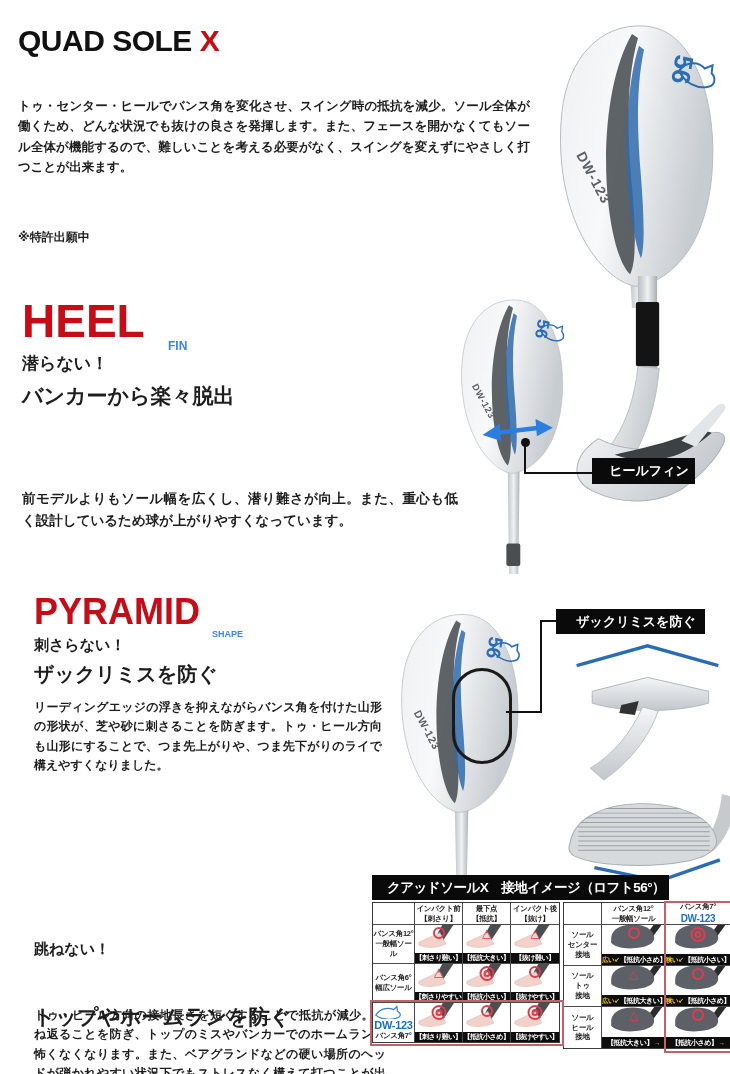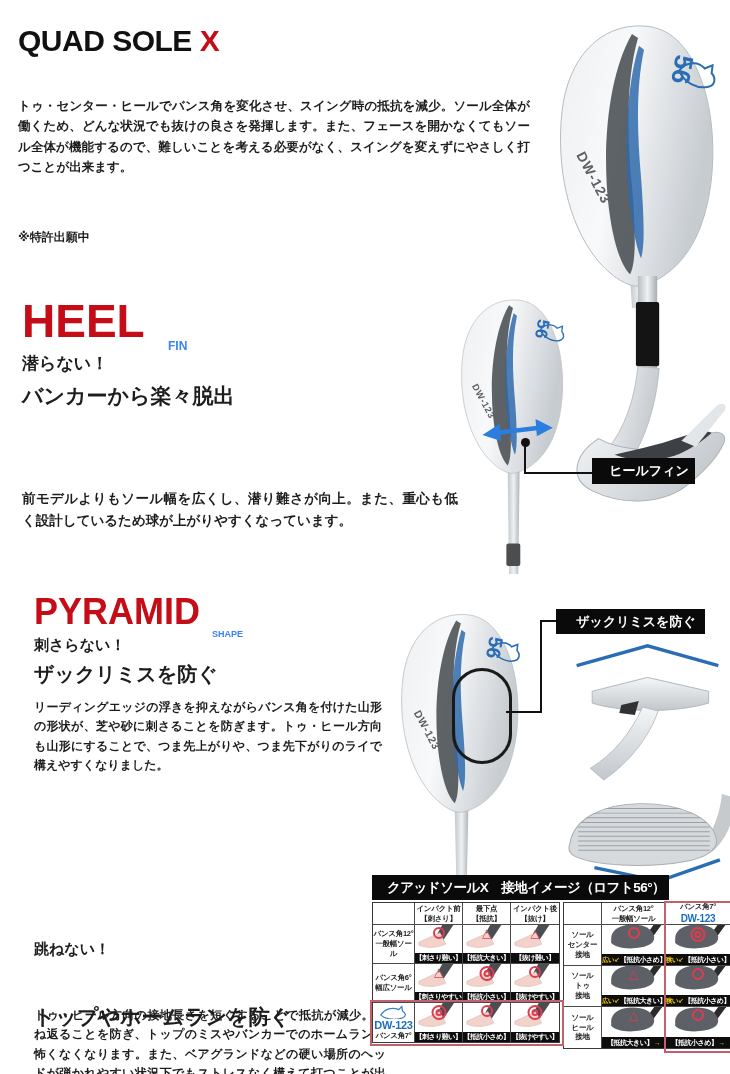--- a/index.html
+++ b/index.html
@@ -19,21 +19,21 @@
   
   .blackbox{background:#0a0a0a;color:#fff;font-weight:bold;display:flex;align-items:center;justify-content:center;padding-left:11px;}
   .line{background:#111;}
   .dot{width:9px;height:9px;border-radius:50%;background:#111;}
   .oval{border:3px solid #1a1a1a;border-radius:30px;background:transparent;}
   
   .tbl{position:absolute;display:grid;background:#fff;border:1px solid #3a3a3a;box-sizing:border-box;}
   .tbl .c{border-right:1px solid #4a4a4a;border-bottom:1px solid #4a4a4a;position:relative;box-sizing:border-box;background:#fff;overflow:hidden;}
   .tbl .lc{border-right:none;}
   .tbl .lr{border-bottom:none;}
-  .hc{display:flex;flex-direction:column;align-items:center;justify-content:center;
+  .hc{display:flex;flex-direction:column;justify-content:center;
       font-size:7.5px;font-weight:bold;line-height:1.3;text-align:center;letter-spacing:-0.3px;}
   .sym{position:absolute;top:2px;left:50%;transform:translateX(-50%);z-index:3;}
   .ring{box-sizing:border-box;width:12px;height:12px;border:2px solid #e23b4e;border-radius:50%;display:flex;align-items:center;justify-content:center;}
   .ring.dbl{width:15px;height:15px;}
   .ring.dbl i{width:7px;height:7px;border:2px solid #e23b4e;border-radius:50%;box-sizing:border-box;display:block;}
   .tri{color:#e23b4e;font-weight:bold;font-size:12px;line-height:1;}
   .ill{position:absolute;left:50%;transform:translateX(-50%);z-index:1;}
   .capb{position:absolute;left:0;right:0;bottom:0;background:#0d0d0d;color:#fff;
         font-size:7px;line-height:10px;height:10px;text-align:center;white-space:nowrap;
         letter-spacing:-0.5px;z-index:4;font-weight:bold;}

